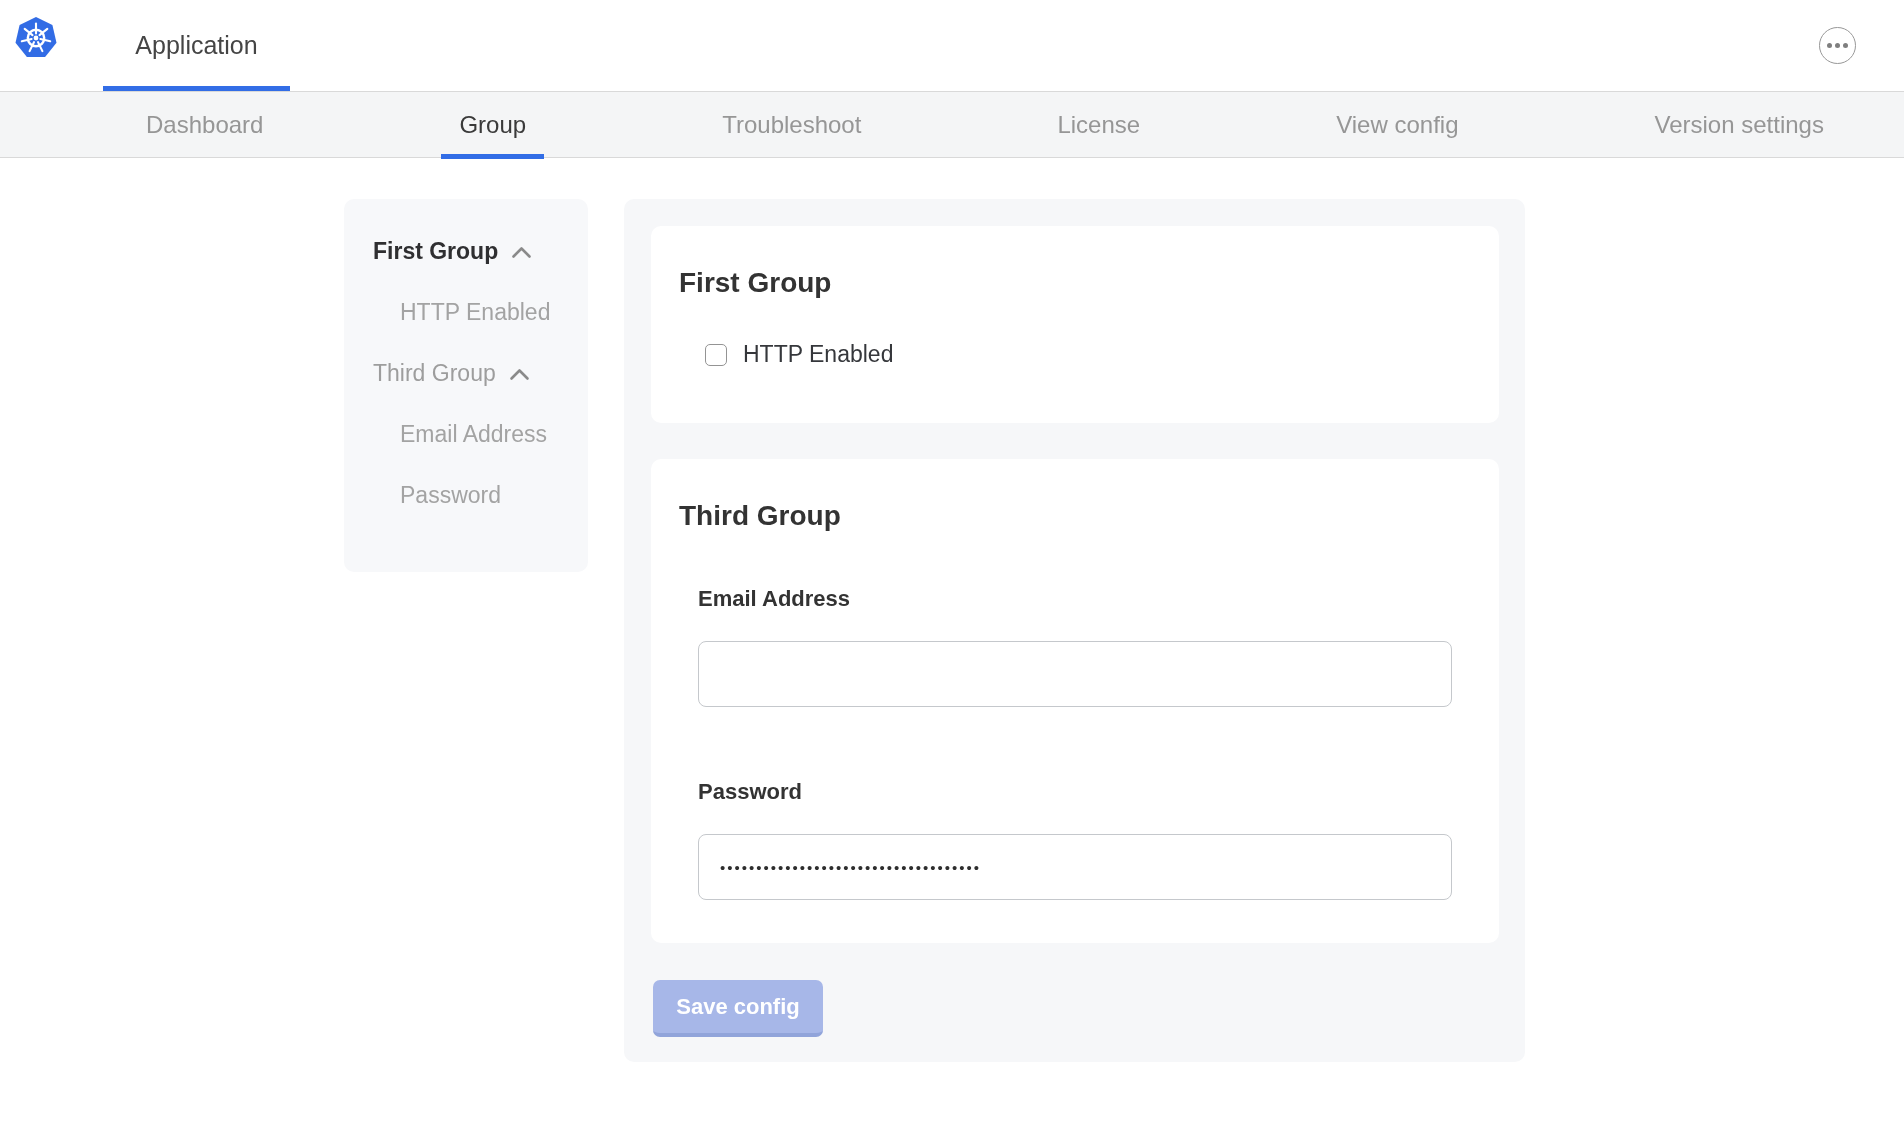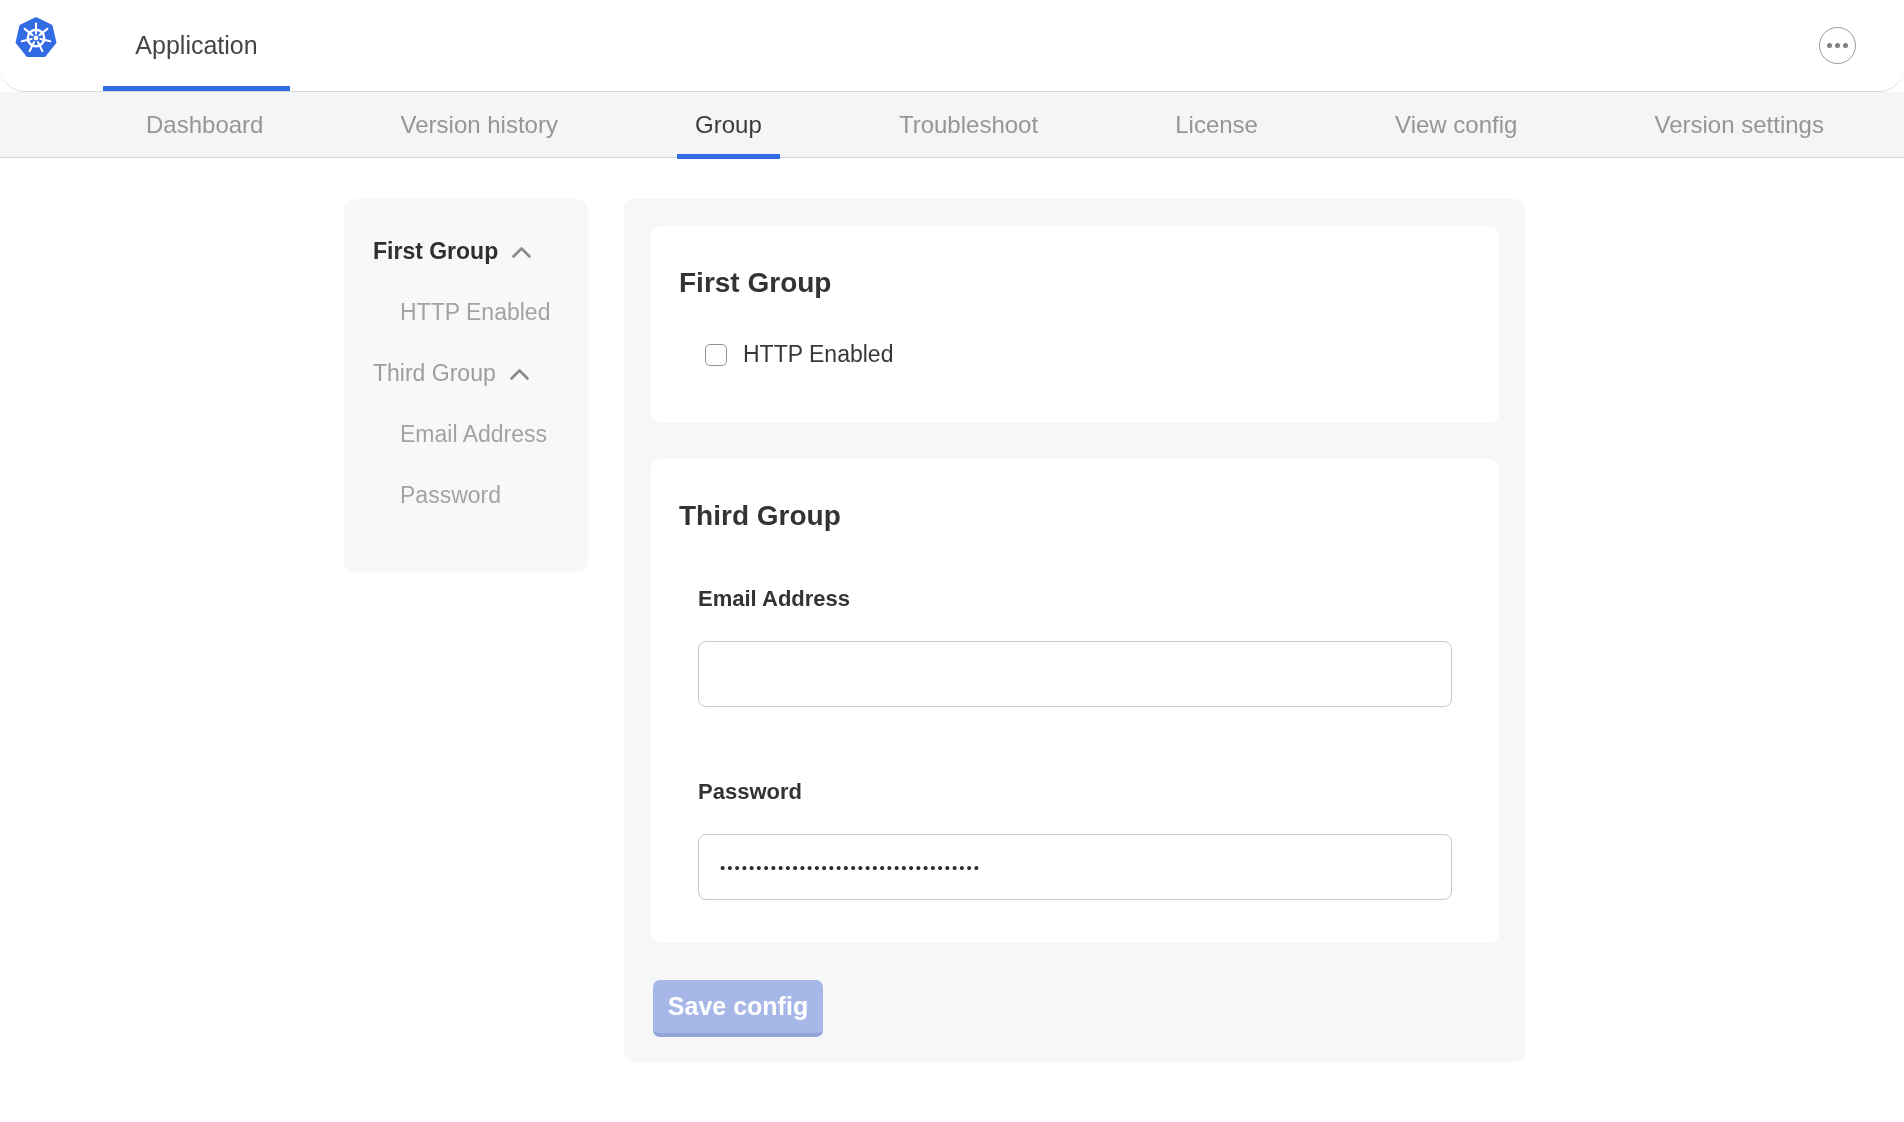--- a/index.html
+++ b/index.html
@@ -1,21 +1,21 @@
 <!DOCTYPE html>
 <html style="--accent: #326de6; --k8s-logo-blue: #326ce5; --save-btn: #a7b7e8; --save-btn-shadow: #91a4da;"><head>
 <meta charset="utf-8">
 <style>
   * { box-sizing: border-box; }
   html, body { margin: 0; padding: 0; background: #fff; }
   body { font-family: "Liberation Sans", "DejaVu Sans", sans-serif; }
   .page { position: relative; width: 1904px; height: 1122px; background: #fff; overflow: hidden; }
 
   
-  .header { position: absolute; top: 0; left: 0; right: 0; height: 92px; background: #fff; border-bottom: 1px solid #d9d9d9; border-radius: 25px; }
+  .header { position: absolute; top: 0; left: 0; right: 0; height: 92px; background: #fff; border-bottom: 1px solid #d9d9d9; }
   .logo { position: absolute; left: 14px; top: 16px; width: 44px; height: 44px; }
   .app-tab { position: absolute; left: 103px; top: 0; height: 91px; width: 187px; display: flex; align-items: center; justify-content: center; font-size: 25px; color: #454545; cursor: pointer; }
   .app-tab::after { content: ""; position: absolute; left: 0; right: 0; bottom: 0; height: 5px; background: var(--accent, #326de6); }
   .menu-btn { position: absolute; right: 48px; top: 27px; width: 37px; height: 37px; border-radius: 50%; border: 1px solid #989898; background: #fff; display: flex; align-items: center; justify-content: center; gap: 3px; cursor: pointer; padding: 0; }
   .menu-btn .dot { width: 5px; height: 5px; border-radius: 50%; background: #7f7f7f; }
 
   
   .subnav { position: absolute; top: 92px; left: 0; right: 0; height: 66px; background: #f4f5f6; border-bottom: 1px solid #d9d9d9; display: flex; align-items: center; justify-content: space-between; padding: 0 80px 0 146px; }
   .nav-tab { position: relative; font-size: 24px; color: #969696; height: 66px; display: flex; align-items: center; cursor: pointer; white-space: nowrap; }
   .nav-tab.active { color: #3a3a3a; }
@@ -35,21 +35,21 @@
   .card.first { min-height: 197px; }
   .card.second { min-height: 484px; margin-top: 36px; }
   .card h3 { margin: 0; font-size: 28px; line-height: 33px; color: #333; font-weight: bold; }
   .cb-row { display: flex; align-items: center; gap: 16px; margin-top: 42px; padding-left: 26px; cursor: pointer; width: max-content; }
   input[type="checkbox"] { appearance: none; -webkit-appearance: none; width: 22px; height: 22px; border: 1px solid #949494; border-radius: 5px; background: #fff; margin: 0; cursor: pointer; }
   .cb-label { font-size: 23px; color: #35373b; }
   .field { margin-top: 54px; padding: 0 19px; }
   .field.extra-gap { margin-top: 72px; }
   .field-label { font-size: 22px; line-height: 25px; font-weight: bold; color: #333; }
   .field input { display: block; margin-top: 30px; width: 100%; height: 66px; border: 1px solid #c5c8cc; border-radius: 8px; background: #fff; padding: 0 21px; font-family: inherit; font-size: 15px; letter-spacing: 2px; color: #2e2e2e; outline: none; }
-  .save-btn { display: block; margin-top: 37px; margin-left: 2px; width: 170px; height: 57px; background: var(--save-btn, #a7b7e8); border: none; border-bottom: 4px solid var(--save-btn-shadow, #91a4da); border-radius: 7px; color: #fff; font-family: inherit; font-weight: bold; font-size: 25px; cursor: pointer; }
+  .save-btn { display: block; margin-top: 37px; margin-left: 2px; width: 170px; height: 57px; background: var(--save-btn, #a7b7e8); border: none; border-bottom: 4px solid var(--save-btn-shadow, #91a4da); border-radius: 7px; color: #fff; font-family: inherit; font-weight: bold; font-size: 22px; cursor: pointer; }
 </style>
 </head>
 <body>
 
 <div class="page">
 
   <div class="header">
     <div class="logo">
       <svg viewBox="0 0 44 44" width="44" height="44">
         <polygon points="22,1 38.4,8.9 42.5,26.7 31.1,40.9 12.9,40.9 1.5,26.7 5.6,8.9" fill="#326ce5"></polygon>
@@ -71,21 +71,20 @@
     </div>
     <button class="menu-btn">
       <span class="dot"></span>
       <span class="dot"></span>
       <span class="dot"></span>
     </button>
   </div>
 
   <div class="subnav">
     <div class="nav-tab">Dashboard</div>
-    <div class="nav-tab">Version history</div>
     <div class="nav-tab active">Group</div>
     <div class="nav-tab">Troubleshoot</div>
     <div class="nav-tab">License</div>
     <div class="nav-tab">View config</div>
     <div class="nav-tab">Version settings</div>
   </div>
 
   <div class="sidebar">
     <div class="side-row group bold">
       <span>First Group</span>

